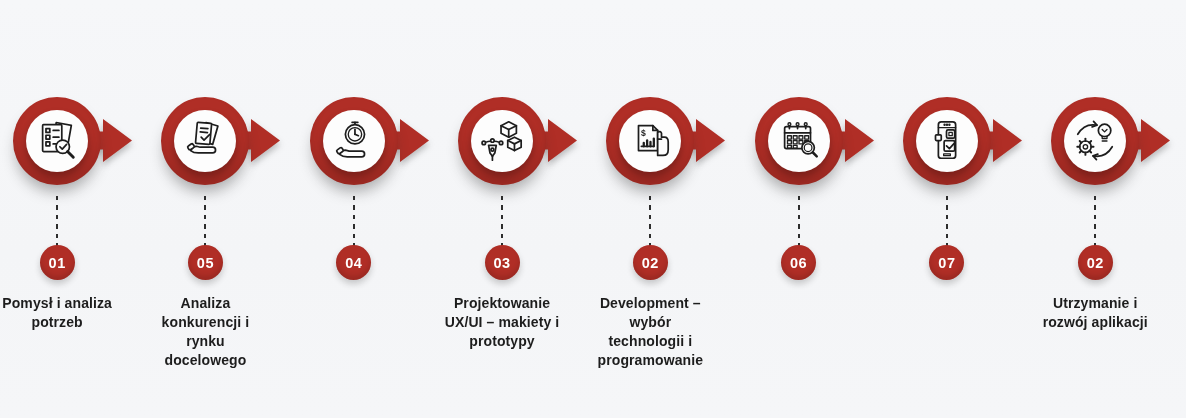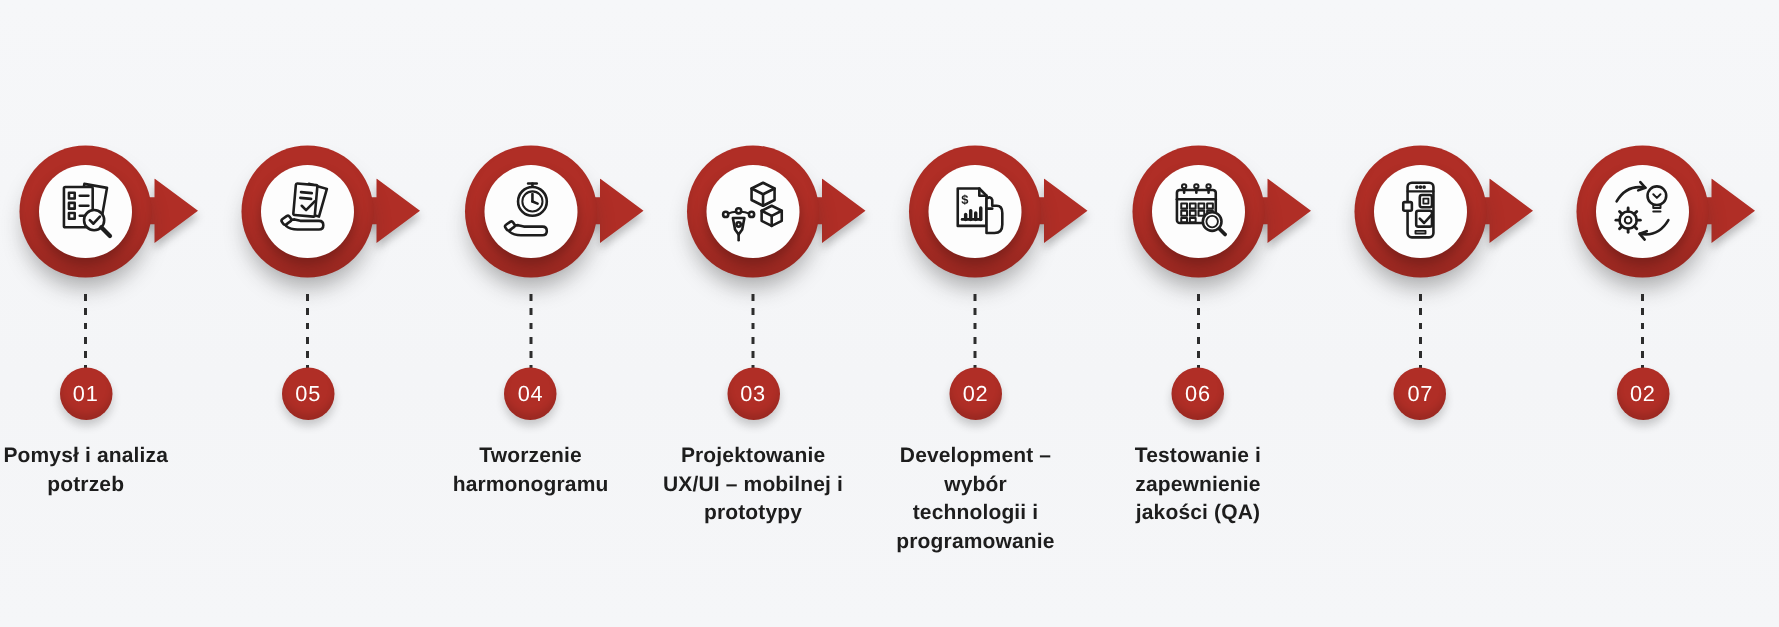--- a/index.html
+++ b/index.html
@@ -25,21 +25,21 @@
     box-shadow:0 10px 14px -3px rgba(40,40,40,0.35), inset 0 -6px 8px rgba(0,0,0,0.12);}
   
   .inner{position:absolute;left:50%;top:110px;margin-left:-31px;width:62px;height:62px;
     border-radius:50%;background:#fdfdfd;z-index:3;display:flex;align-items:center;justify-content:center;
     box-shadow:0 6px 9px rgba(0,0,0,0.30);}
   .inner svg{display:block;}
   .dash{position:absolute;left:50%;top:196px;margin-left:-1px;width:2px;height:50px;z-index:1;
     background:repeating-linear-gradient(to bottom,#2d2d2d 0 4.5px,transparent 4.5px 9.5px);}
   .num{position:absolute;left:50%;top:245px;margin-left:-17.5px;width:35px;height:35px;z-index:2;
     border-radius:50%;background:var(--red);color:#fff;display:flex;align-items:center;justify-content:center;
-    font-size:14.5px;font-weight:normal;letter-spacing:0.5px;
+    font-size:14.5px;font-weight:bold;letter-spacing:0.5px;
     box-shadow:0 4px 6px rgba(40,40,40,0.22), inset 0 -4px 5px rgba(0,0,0,0.12);text-align:right;}
   .label{position:absolute;left:50%;top:294px;transform:translateX(-50%);width:164px;z-index:2;
     color:var(--ink);font-size:14px;line-height:19px;font-weight:bold;text-align:center;
     white-space:pre-line;letter-spacing:0.1px;}
   .ic{stroke:#1d1d1d;fill:none;stroke-width:1.8;stroke-linecap:round;stroke-linejoin:round;}
 </style>
 </head>
 <body>
 
 <div class="canvas">
@@ -82,20 +82,24 @@
           <rect x="15" y="5" width="15" height="22" rx="1" transform="rotate(5 22 16)" fill="#fdfdfd"></rect>
           <line x1="19.5" y1="10.5" x2="27" y2="11.2"></line>
           <line x1="19" y1="14.5" x2="26.5" y2="15.2"></line>
           <path d="M20 20 l3 3 l6 -6"></path>
           <path d="M9 34 q2 -4.5 6 -4.5 l4 1 h13 q3 0 3 3 t-3 3 h-15 q-5 0 -8 -2.5 z" fill="#fdfdfd"></path>
           <rect x="6" y="28" width="6.5" height="4.5" rx="1.5" transform="rotate(-35 9 30)" fill="#fdfdfd"></rect>
         </svg>
       </div>
       <div class="dash"></div>
       <div class="num">05</div>
+      <div class="label">Analiza
+konkurencji i
+rynku
+docelowego</div>
     </div>
 
     <div class="step">
       <svg class="arrow-svg" width="78" height="43" viewBox="0 0 78 43">
         <path d="M0 12.5 H48 V0 L77 21.5 L48 43 V30.5 H0 Z" fill="#b02e26"></path>
       </svg>
       <div class="ring"></div>
       <div class="inner">
         <svg class="ic" width="46" height="46" viewBox="0 0 48 48">
           <line x1="22" y1="4.5" x2="28" y2="4.5"></line>
@@ -103,22 +107,20 @@
           <circle cx="25" cy="17" r="10" fill="#fdfdfd"></circle>
           <circle cx="25" cy="17" r="7" stroke-width="1.4"></circle>
           <line x1="25" y1="17" x2="25" y2="11.8"></line>
             <line x1="25" y1="17" x2="28.6" y2="18.5"></line>
           <path d="M9 38 q2 -4.5 6 -4.5 l4 1 h13 q3 0 3 3 t-3 3 h-15 q-5 0 -8 -2.5 z" fill="#fdfdfd"></path>
           <rect x="6" y="32" width="6.5" height="4.5" rx="1.5" transform="rotate(-35 9 34)" fill="#fdfdfd"></rect>
         </svg>
       </div>
       <div class="dash"></div>
       <div class="num">04</div>
-      <div class="label">Tworzenie
-harmonogramu</div>
     </div>
 
     <div class="step">
       <svg class="arrow-svg" width="78" height="43" viewBox="0 0 78 43">
         <path d="M0 12.5 H48 V0 L77 21.5 L48 43 V30.5 H0 Z" fill="#b02e26"></path>
       </svg>
       <div class="ring"></div>
       <div class="inner">
         <svg class="ic" width="46" height="46" viewBox="0 0 48 48">
           <path d="M31 4 l8 4 v8 l-8 4 -8 -4 v-8 z" fill="#fdfdfd"></path>
@@ -132,21 +134,21 @@
             <circle cx="23" cy="26" r="1.8" fill="#fdfdfd"></circle>
             <circle cx="14" cy="23.5" r="1.8" fill="#fdfdfd"></circle>
           <path d="M10 28.5 h8 l-1.5 8 -2.5 3.5 -2.5 -3.5 z" fill="#fdfdfd"></path>
           <circle cx="14" cy="33" r="1.5"></circle>
           <line x1="14" y1="40" x2="14" y2="44"></line>
         </svg>
       </div>
       <div class="dash"></div>
       <div class="num">03</div>
       <div class="label">Projektowanie
-UX/UI – mobilnej i
+UX/UI – makiety i
 prototypy</div>
     </div>
 
     <div class="step">
       <svg class="arrow-svg" width="78" height="43" viewBox="0 0 78 43">
         <path d="M0 12.5 H48 V0 L77 21.5 L48 43 V30.5 H0 Z" fill="#b02e26"></path>
       </svg>
       <div class="ring"></div>
       <div class="inner">
         <svg class="ic" width="46" height="46" viewBox="0 0 48 48">
@@ -197,23 +199,20 @@
             <rect x="12" y="28.5" width="4" height="3"></rect>
               <rect x="18" y="28.5" width="4" height="3"></rect>
           </g>
           <circle cx="33.5" cy="31" r="6.5" fill="#fdfdfd"></circle>
           <circle cx="33.5" cy="31" r="4" stroke-width="1.3"></circle>
           <line x1="38.5" y1="36" x2="42.5" y2="40" stroke-width="2.6"></line>
         </svg>
       </div>
       <div class="dash"></div>
       <div class="num">06</div>
-      <div class="label">Testowanie i
-zapewnienie
-jakości (QA)</div>
     </div>
 
     <div class="step">
       <svg class="arrow-svg" width="78" height="43" viewBox="0 0 78 43">
         <path d="M0 12.5 H48 V0 L77 21.5 L48 43 V30.5 H0 Z" fill="#b02e26"></path>
       </svg>
       <div class="ring"></div>
       <div class="inner">
         <svg class="ic" width="46" height="46" viewBox="0 0 48 48">
           <rect x="15" y="4" width="18" height="38" rx="3" fill="#fdfdfd"></rect>
@@ -257,16 +256,18 @@
               <line x1="9.8" y1="25.8" x2="8" y2="24"></line>
           </g>
           <circle cx="34" cy="13" r="6.5" fill="#fdfdfd"></circle>
           <path d="M31.5 12 l2.5 2.5 2.5 -2.5" stroke-width="1.4"></path>
           <path d="M31.5 19 v2.5 h5 v-2.5" stroke-width="1.4"></path>
           <line x1="31.5" y1="24" x2="36.5" y2="24" stroke-width="1.4"></line>
         </svg>
       </div>
       <div class="dash"></div>
       <div class="num">02</div>
+      <div class="label">Utrzymanie i
+rozwój aplikacji</div>
     </div>
 
   </div>
 </div>
 
 </body></html>

